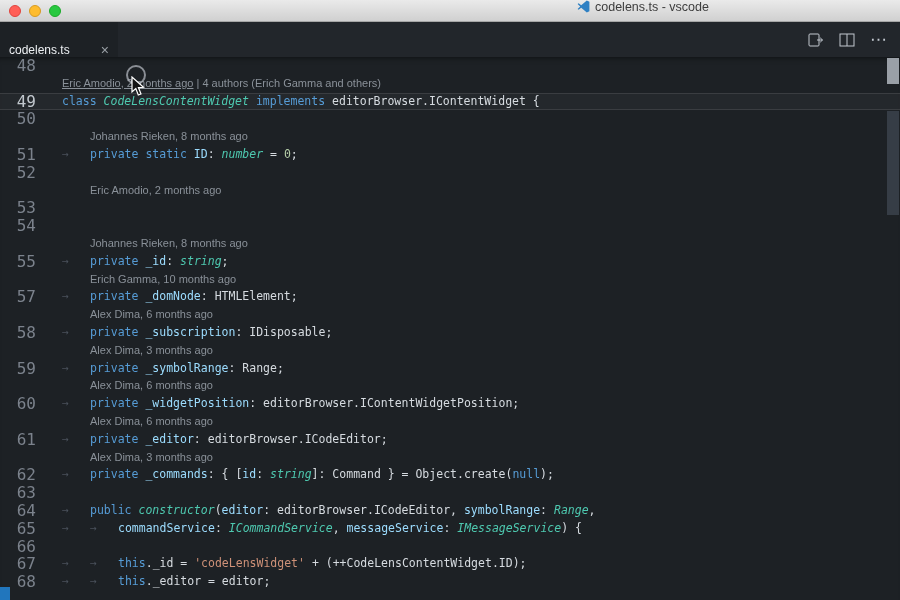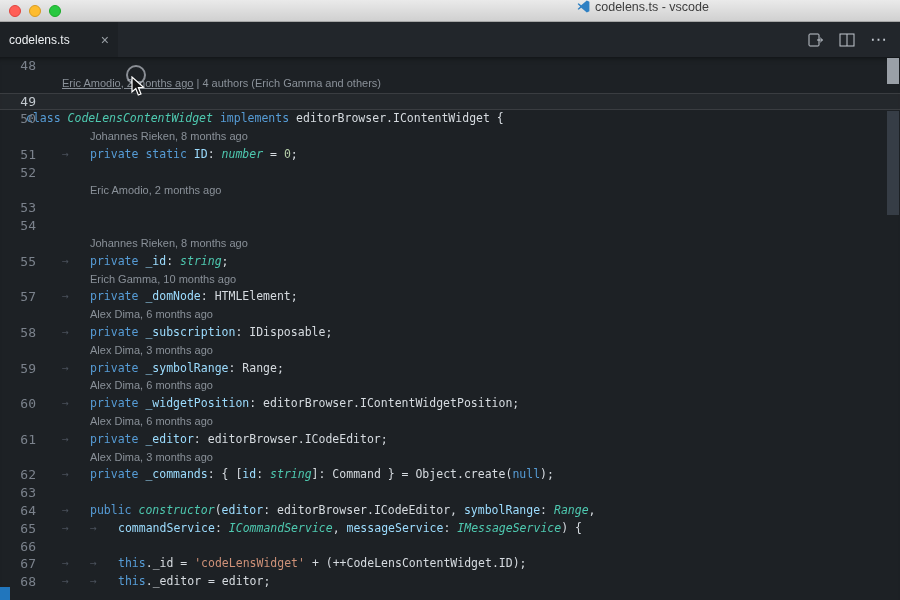--- a/index.html
+++ b/index.html
@@ -16,39 +16,39 @@
   .tl.red    { background:#ff5f57; border:1px solid #e0443e; }
   .tl.yellow { background:#febc2e; border:1px solid #d89b22; }
   .tl.green  { background:#28c840; border:1px solid #1aab29; }
   .title-wrap { position:absolute; left:577px; top:0; height:22px;
                 display:flex; align-items:flex-start; gap:5px;
                 font-size:12.5px; color:#3d3d3d; }
 
   
   .tabbar { height:35px; flex:none; background:#22262b; display:flex;
             align-items:stretch; position:relative; }
-  .tab { width:118px; background:#1d2125; display:flex; align-items:center;
-         padding:11px 9px; gap:8px; cursor:pointer; }
+  .tab { width:118px; background:#1d2125; display:flex; align-items:flex-end;
+         padding:0 9px; gap:8px; cursor:pointer; }
   .tab-label { color:#edf0f3; font-size:12px; flex:1; }
   .tab-close { color:#9aa0a6; font-size:14px; line-height:14px; cursor:pointer; }
   .tab-actions { position:absolute; right:12px; top:0; height:35px;
                  display:flex; align-items:center; gap:15px; }
   .action { color:#c2c8d0; cursor:pointer; display:flex; align-items:center; }
   .action.more { font-size:17px; letter-spacing:1px; color:#c2c8d0; }
 
   
   .editor { position:relative; flex:1; background:#1d2125; overflow:hidden;
             box-shadow:inset 0 6px 6px -6px rgba(0,0,0,.65); }
   .rows { position:absolute; left:0; top:0; right:0; }
   .row { display:flex; height:17.8px; line-height:17.8px; white-space:pre;
          font-family:"DejaVu Sans Mono","Liberation Mono",monospace; font-size:11.5px; }
   .row.current { background:rgba(255,255,255,0.035);
                  box-shadow:inset 0 1px 0 rgba(255,255,255,.10),
-                            inset 0 -1px 0 rgba(255,255,255,.10);flex-direction:column; }
-  .ln { width:36px; flex:none; text-align:right; color:#7b828c; font-size:13px; }
+                            inset 0 -1px 0 rgba(255,255,255,.10); }
+  .ln { width:36px; flex:none; text-align:right; color:#7b828c; font-size:16px; }
   .row.current .ln { color:#c2c8ce; }
   .content { padding-left:26px; color:#d6dbe0; }
   .content.codelens { font-family:"Liberation Sans",sans-serif; font-size:11px;
                       color:#8a9199;text-align:center; }
   .cl-link { cursor:pointer; }
   .cl-link.hovered { text-decoration:underline; }
   .ws { display:inline-block; width:28px; color:#4a515b; }
   .tk-kw   { color:#569cd6; }
   .tk-type { color:#4ec9b0;font-style:italic; }
   .tk-prop { color:#9cdcfe; }

